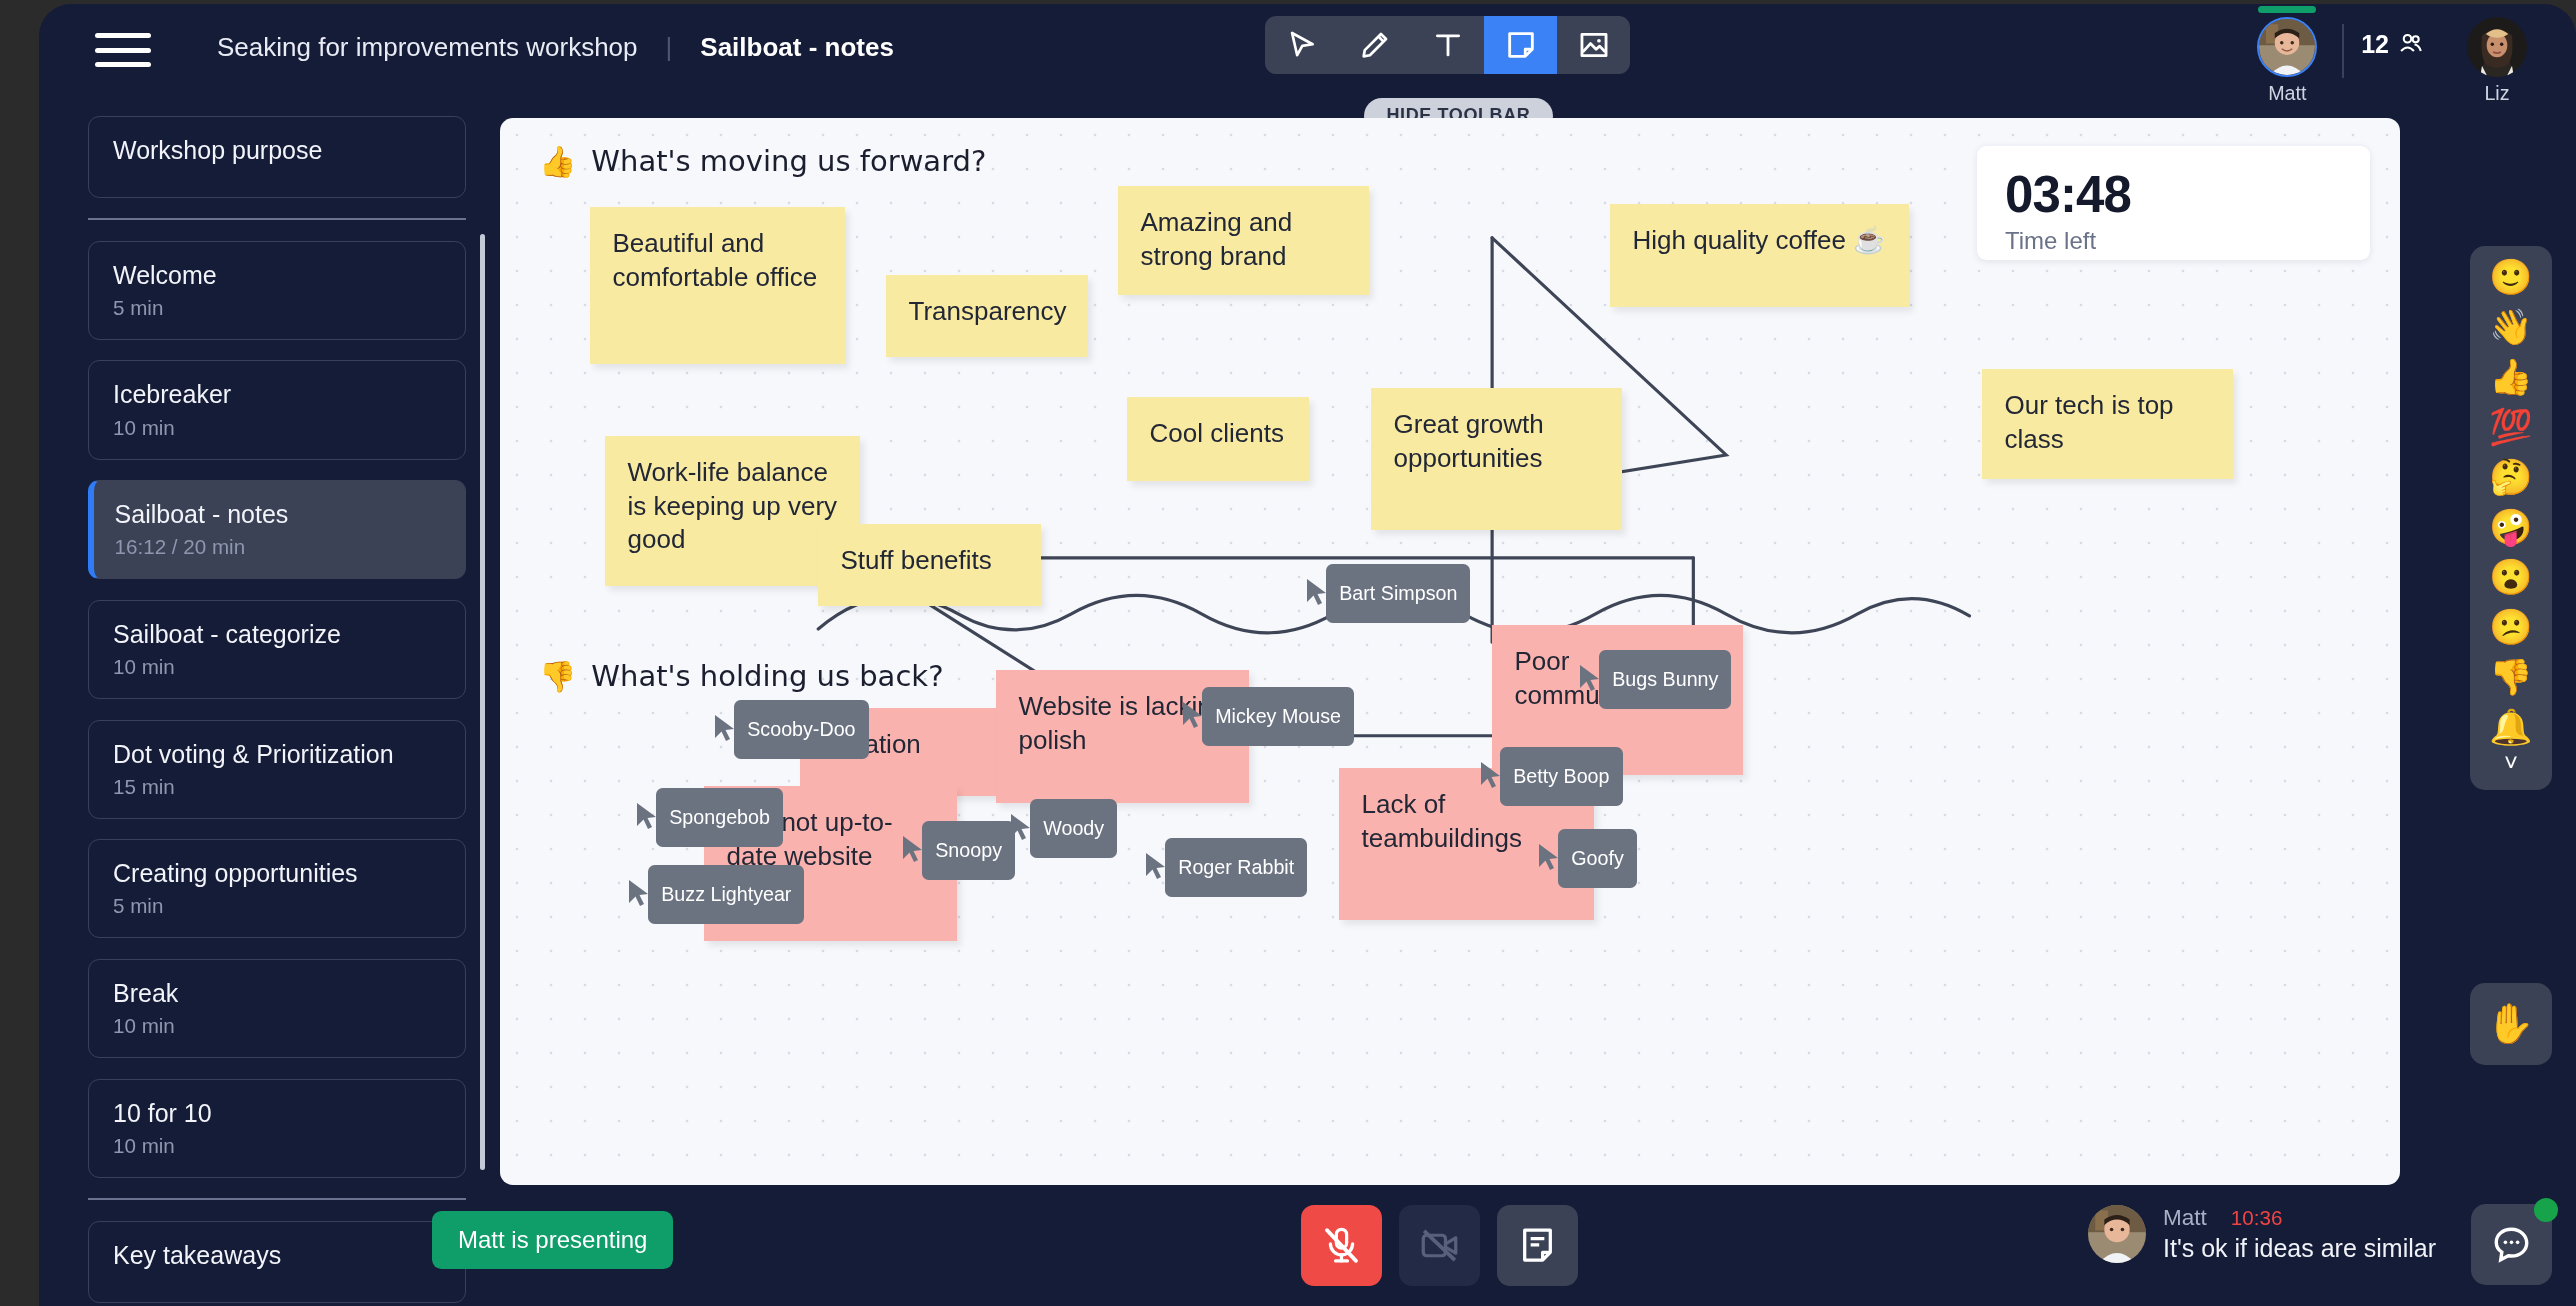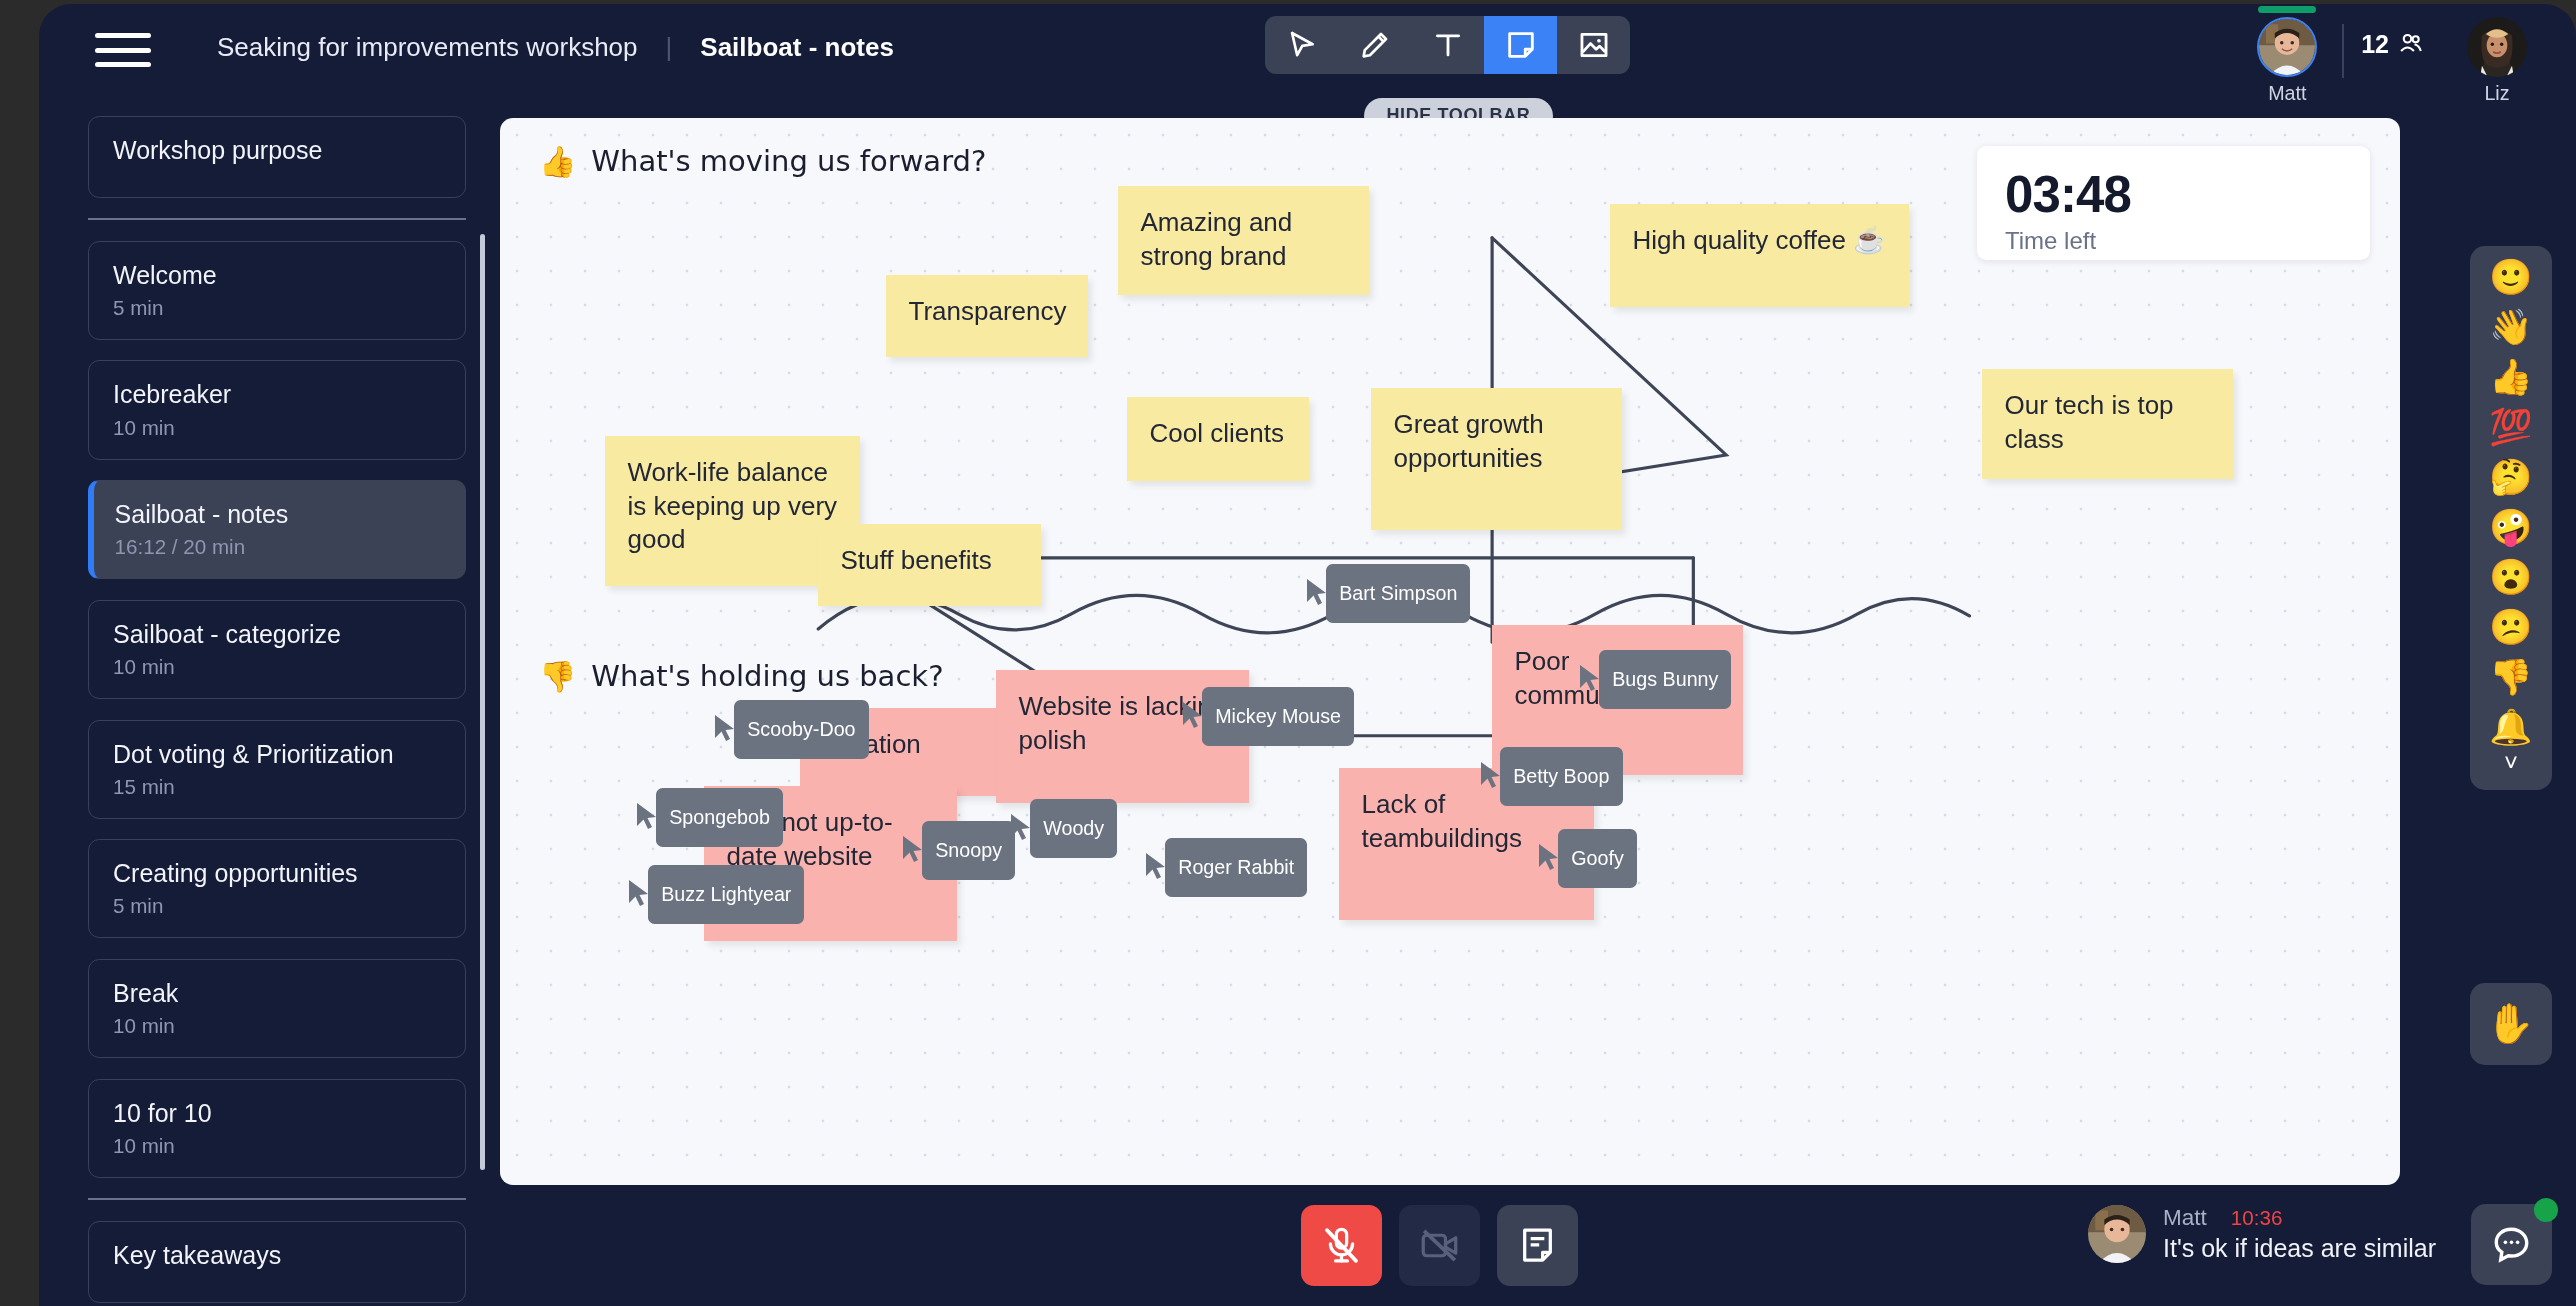--- a/index.html
+++ b/index.html
@@ -352,20 +352,21 @@
       <div class="hdg" style="left:39px; top:541px;">
         <span class="emo">👎</span>
         <span>What's holding us back?</span>
       </div>
 
       <div class="timer">
         <div class="big">03:48</div>
         <div class="lbl">Time left</div>
       </div>
 
+      <div class="note y" style="left:90px;  top:89px;  width:255px; height:157px;">Beautiful and comfortable office</div>
       <div class="note y" style="left:386px; top:157px; width:202px; height:82px;">Transparency</div>
       <div class="note y" style="left:618px; top:68px;  width:251px; height:109px;">Amazing and strong brand</div>
       <div class="note y" style="left:1110px;top:86px;  width:299px; height:103px;">High quality coffee ☕</div>
       <div class="note y" style="left:627px; top:279px; width:182px; height:84px;">Cool clients</div>
       <div class="note y" style="left:871px; top:270px; width:251px; height:142px;">Great growth opportunities</div>
       <div class="note y" style="left:1462px;top:251px; width:251px; height:110px;margin-left:20px;">Our tech is top class</div>
       <div class="note y" style="left:105px; top:318px; width:255px; height:150px;">Work-life balance is keeping up very good</div>
       <div class="note y" style="left:318px; top:406px; width:223px; height:82px;">Stuff benefits</div>
 
       <div class="note r" style="left:300px; top:590px; width:202px; height:88px;">Location</div>
@@ -451,20 +452,21 @@
       <span class="rx">🤪</span>
       <span class="rx">😮</span>
       <span class="rx">😕</span>
       <span class="rx">👎</span>
       <span class="rx">🔔</span>
       <span class="chev">˅</span>
     </div>
     <div class="hand-btn">✋</div>
 
     <div class="bottom">
+      <div class="present">Matt is presenting</div>
 
       <div class="ctrls">
         <div class="cbtn danger">
           <svg viewBox="0 0 24 24" fill="none" stroke="#fff" stroke-width="1.9" stroke-linecap="round">
             <rect x="9" y="2.5" width="6" height="11" rx="3"></rect>
             <path d="M5.5 11 a6.5 6.5 0 0 0 13 0"></path>
               <path d="M12 17.5 V21"></path>
               <path d="M8.5 21 H15.5"></path>
             <path d="M3.5 3 L20.5 21" stroke-width="2.2"></path>
           </svg>

